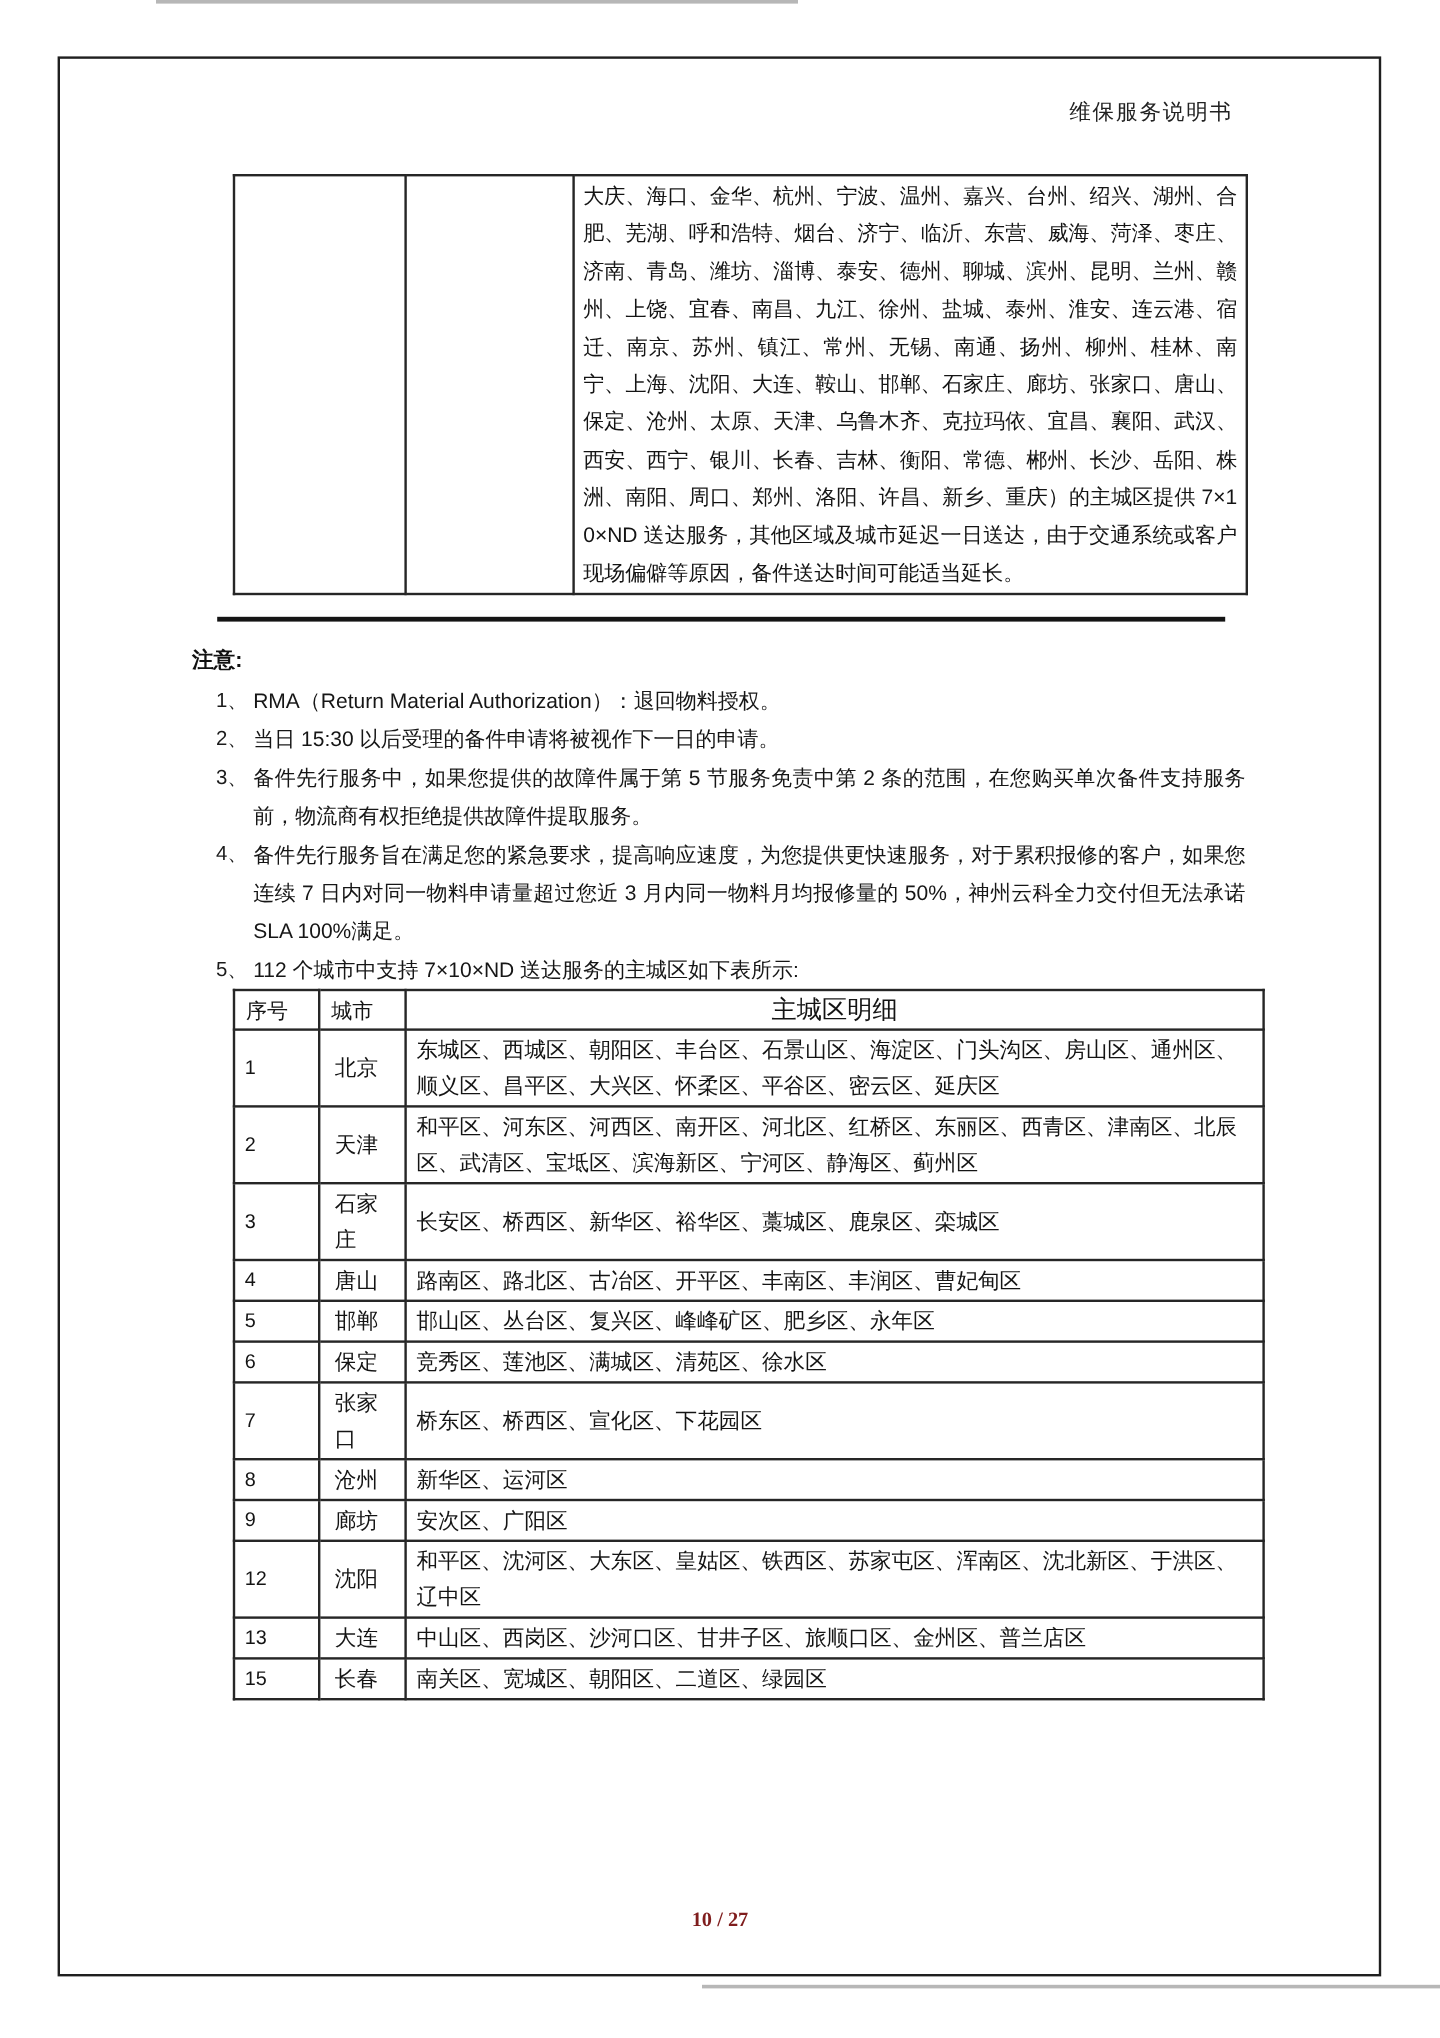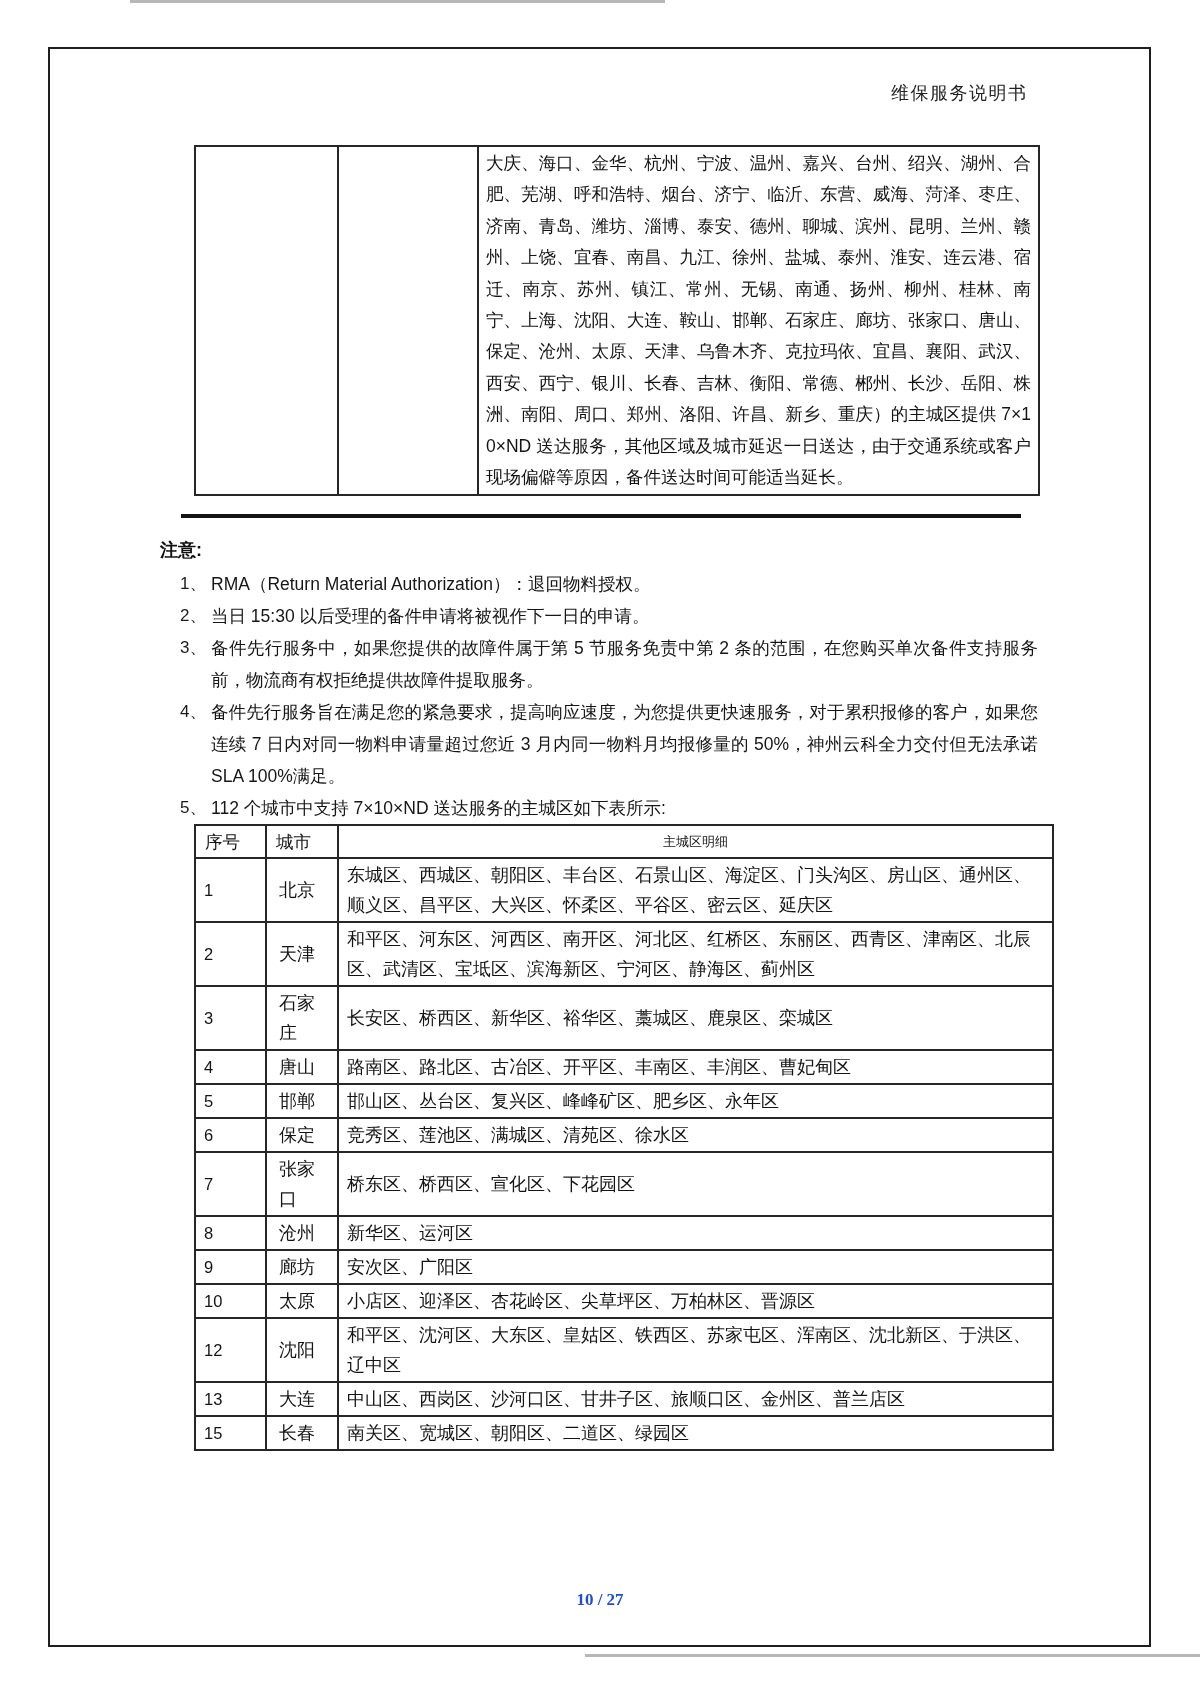--- a/index.html
+++ b/index.html
@@ -25,26 +25,26 @@
   .note-item{display:flex;align-items:flex-start;}
   .note-num{flex:0 0 51px;font-size:17px;line-height:32px;padding-left:20px;box-sizing:content-box;}
   .note-text{flex:1;font-size:17.5px;line-height:32px;text-align:justify;color:#161616;}
   .note-num{flex-basis:31px;} 
   
   table.city-table{position:absolute;left:194px;top:824px;width:858px;border-collapse:collapse;
                    table-layout:fixed;}
   table.city-table th,table.city-table td{border:2px solid #262626;vertical-align:middle;
                    font-weight:normal;color:#141414;}
   th.ct-no,th.ct-city{font-size:17.5px;text-align:left;padding:3px 4px 1px 9px;line-height:27px;}
-  th.ct-dist{font-size:13px;text-align:center;padding:1px 0;line-height:27px;}
+  th.ct-dist{font-size:21px;text-align:center;padding:1px 0;line-height:27px;}
   td.c-no{font-size:16.5px;padding:1px 4px 1px 8px;line-height:30px;}
   td.c-city{font-size:18px;padding:1px 12px;line-height:30px;word-break:break-all;}
   td.c-dist{font-size:18px;padding:1px 8px;line-height:30px;word-break:break-all;}
   .doc-footer{position:absolute;left:0;top:1590px;width:1200px;text-align:center;
-              font-family:"Liberation Serif",serif;font-weight:bold;font-size:17px;color:#1d4ed8;}
+              font-family:"Liberation Serif",serif;font-weight:bold;font-size:17px;color:#7f1d1d;}
 </style>
 </head>
 <body>
 
 <div id="screen">
   <div class="edge top"></div>
   <div class="edge bottom"></div>
   <div class="page-frame"></div>
 
   <div class="doc-header">维保服务说明书</div>
@@ -159,25 +159,20 @@
           <td class="c-city">沧州</td>
           <td class="c-dist">新华区、运河区</td>
         </tr>
 
         <tr>
           <td class="c-no">9</td>
           <td class="c-city">廊坊</td>
           <td class="c-dist">安次区、广阳区</td>
         </tr>
 
-        <tr>
-          <td class="c-no">10</td>
-          <td class="c-city">太原</td>
-          <td class="c-dist">小店区、迎泽区、杏花岭区、尖草坪区、万柏林区、晋源区</td>
-        </tr>
 
 
         <tr>
           <td class="c-no">12</td>
           <td class="c-city">沈阳</td>
           <td class="c-dist">和平区、沈河区、大东区、皇姑区、铁西区、苏家屯区、浑南区、沈北新区、于洪区、辽中区</td>
         </tr>
 
         <tr>
           <td class="c-no">13</td>

